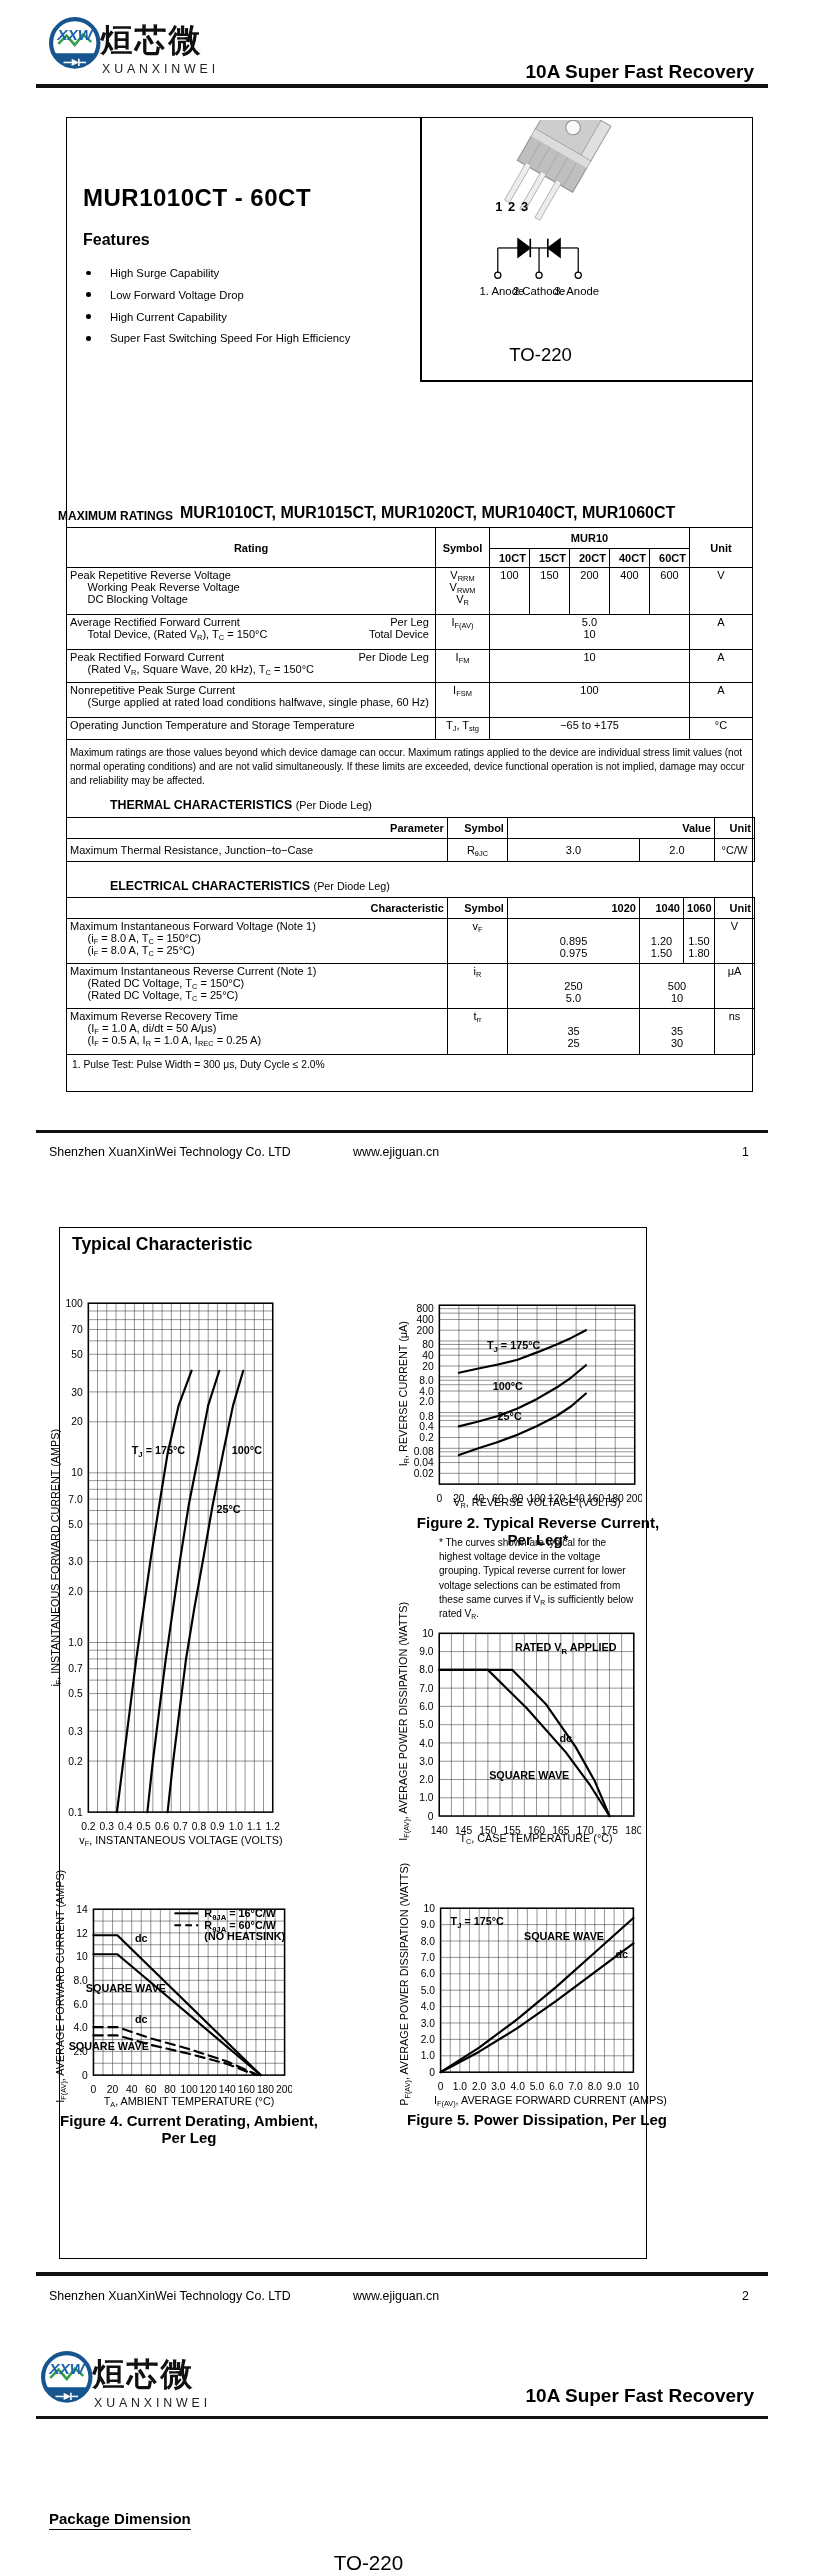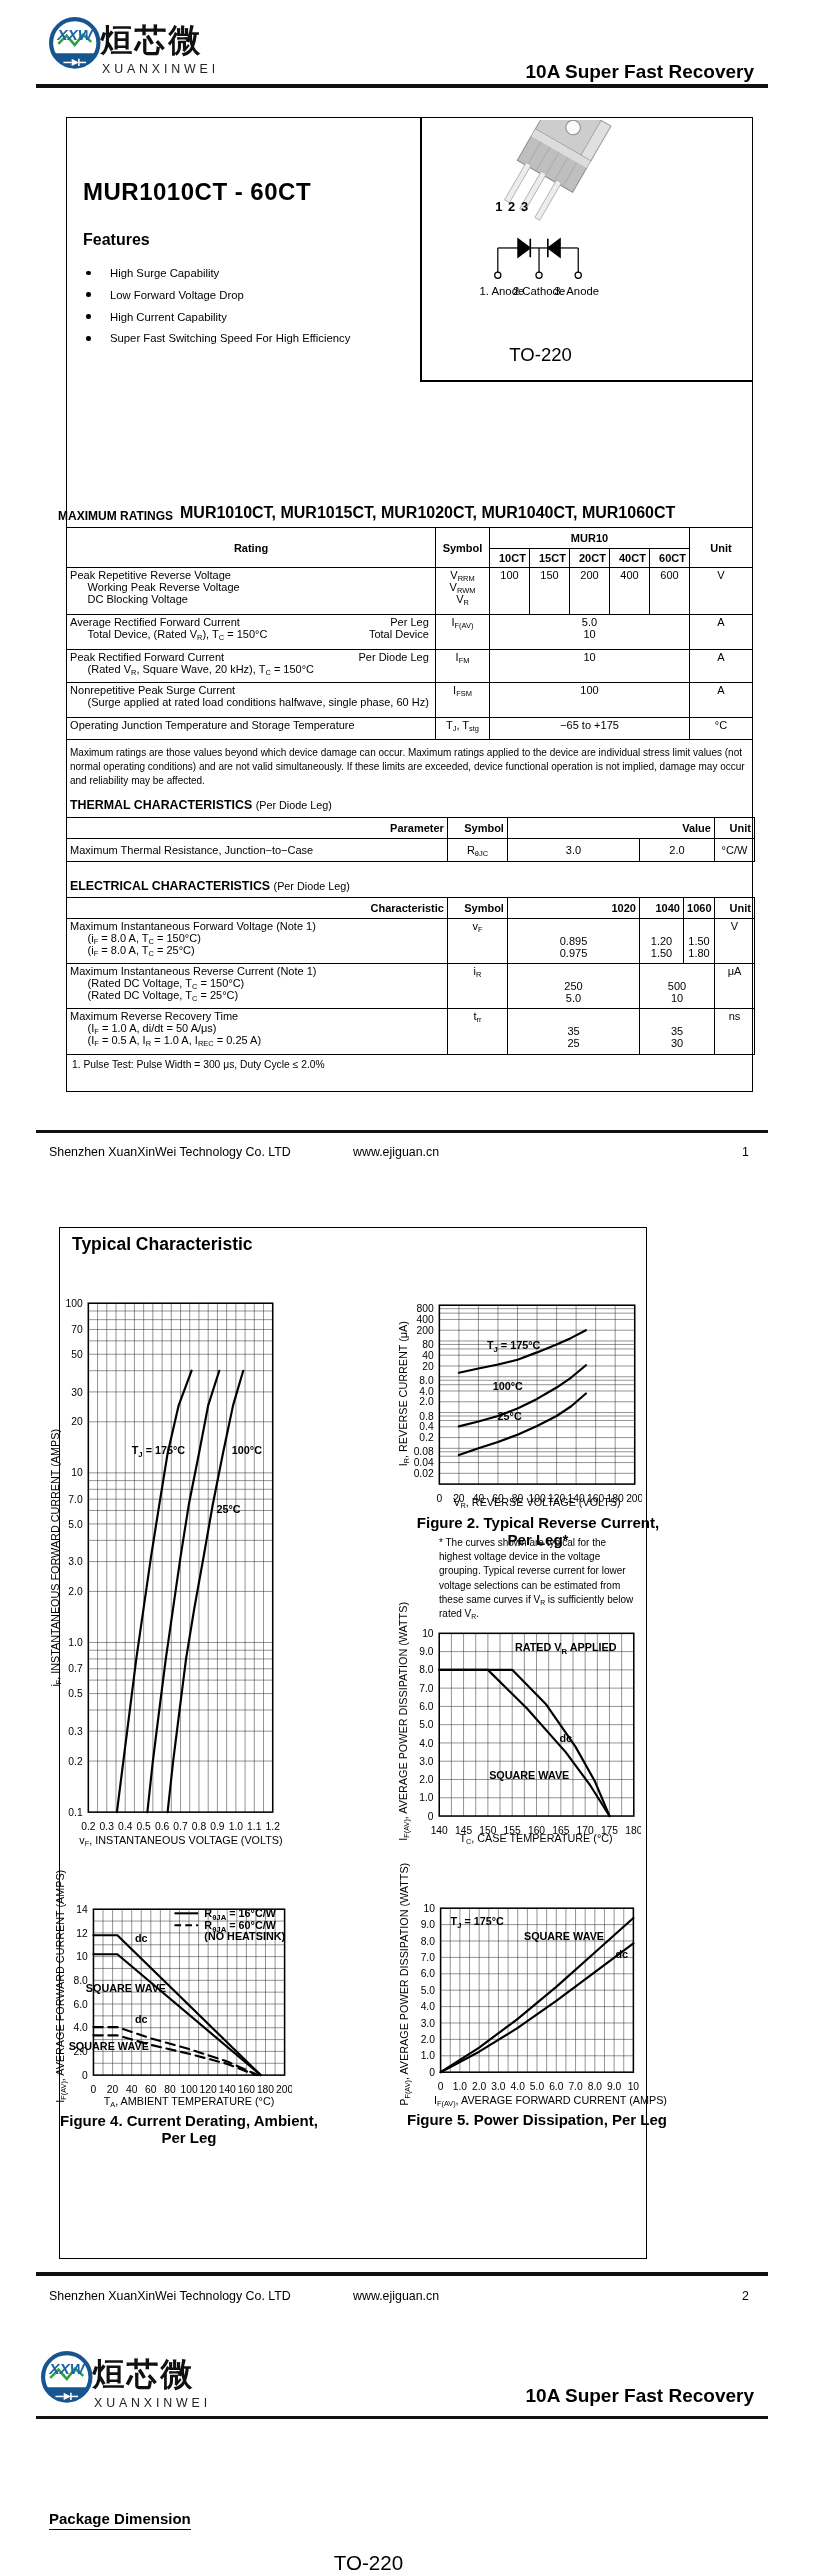--- a/index.html
+++ b/index.html
@@ -24,21 +24,21 @@
   .tbl thead th{vertical-align:middle;text-align:center;font-weight:bold;}
   .tbl tbody tr>td{border-top:1.9px solid #000;}
   .tbl thead tr:last-child th{border-bottom:1.9px solid #000;text-align:right;}
   .c{text-align:center;}
   .val{text-align:center;}
   .unitc{text-align:center;}
   .ind{padding-left:17.5px;}
   .split{display:flex;justify-content:space-between;}
   .split .tag{padding-right:3.1px;white-space:nowrap;}
   .sp{height:15.5px;}
-  .sec-head{position:absolute;font-size:12.4px;font-weight:bold;}
+  .sec-head{position:absolute;font-size:12.4px;font-weight:bold;margin-left:40px;}
   .sec-head .scope{font-weight:normal;font-size:10.8px;}
   .note-par{position:absolute;font-size:10px;line-height:1.42;}
   
   .fig-cap{position:absolute;font-size:15px;font-weight:bold;text-align:center;}
   .ax{position:absolute;font-size:10.8px;text-align:center;white-space:nowrap;}
   .ax.rot{transform:rotate(-90deg);}
   .footer-t{position:absolute;font-size:12.4px;white-space:nowrap;}
   .pkg-head{position:absolute;font-size:15px;font-weight:bold;border-bottom:1.5px solid #000;padding-bottom:1.5px;}
   svg text{font-family:"Liberation Sans","DejaVu Sans",sans-serif;}
 </style>
@@ -67,21 +67,21 @@
   <svg class="abs" style="left:49px;top:13.4px" width="170" height="68" viewBox="0 0 330 132">
       <use href="#logo-sym"></use>
     </svg>
   <div class="hdr-title" style="top:61px">10A Super Fast Recovery</div>
   <div class="rule" style="top:84px"></div>
 
   <div class="pgbox" style="left:66px;top:117px;width:687px;height:975px"></div>
   <div class="abs" style="left:420px;top:117px;width:1.5px;height:263px;background:#000"></div>
   <div class="abs" style="left:420px;top:380px;width:333px;height:1.5px;background:#000"></div>
 
-  <div class="abs part-title" style="left:83px;top:178px">MUR1010CT - 60CT</div>
+  <div class="abs part-title" style="left:83px;top:184px">MUR1010CT - 60CT</div>
   <div class="abs feat-title" style="left:83px;top:231px">Features</div>
   <ul class="abs feat" style="left:83px;top:267px;width:319px">
     <li><span class="dot"></span><span>High Surge Capability</span></li>
     <li><span class="dot"></span><span>Low Forward Voltage Drop</span></li>
     <li><span class="dot"></span><span>High Current Capability</span></li>
     <li><span class="dot"></span><span>Super Fast Switching Speed For High Efficiency</span></li>
   </ul>
 
   <svg class="abs" style="left:422px;top:120px" width="330" height="258" viewBox="820 232 640 500">
     <g transform="translate(1085 295) rotate(30)">

